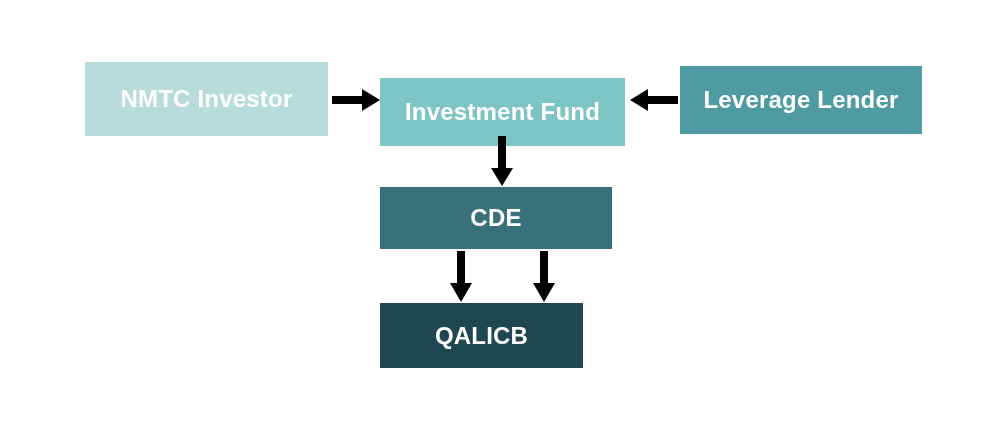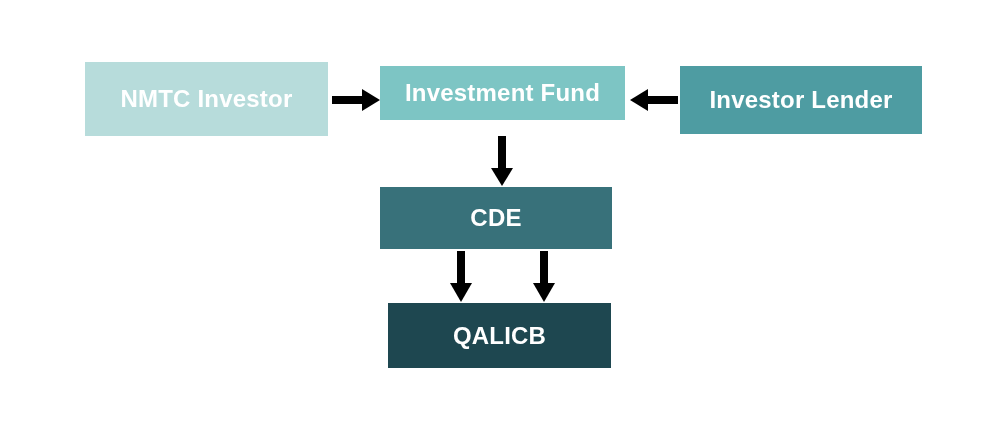--- a/index.html
+++ b/index.html
@@ -32,24 +32,24 @@
     box-sizing: border-box;
     text-align: center;
     white-space: nowrap;
   }
   .node-label {
     display: block;
   }
 
   
   #node-nmtc-investor   { left: 85px;  top: 62px;  width: 243px; height: 74px; }
-  #node-investment-fund { left: 380px; top: 66px;  width: 245px; height: 54px; }
+  #node-investment-fund { left: 380px; top: 78px;  width: 245px; height: 68px; }
   #node-leverage-lender { left: 680px; top: 66px;  width: 242px; height: 68px; }
   #node-cde             { left: 380px; top: 187px; width: 232px; height: 62px; }
-  #node-qalicb          { left: 388px; top: 303px; width: 223px; height: 65px; }
+  #node-qalicb          { left: 380px; top: 303px; width: 203px; height: 65px; }
 
   
   .arrow {
     position: absolute;
   }
   .arrow svg {
     display: block;
     overflow: visible;
   }
   #arrow-investor-to-fund { left: 332px; top: 86px; width: 48px; height: 28px; }
@@ -65,21 +65,21 @@
 
   <div class="node" id="node-nmtc-investor" style="background-color: rgb(183, 220, 219); color: rgb(255, 255, 255);">
     <span class="node-label">NMTC Investor</span>
   </div>
 
   <div class="node" id="node-investment-fund" style="background-color: rgb(125, 197, 196); color: rgb(255, 255, 255);">
     <span class="node-label">Investment Fund</span>
   </div>
 
   <div class="node" id="node-leverage-lender" style="background-color: rgb(78, 156, 162); color: rgb(255, 255, 255);">
-    <span class="node-label">Investor Lender</span>
+    <span class="node-label">Leverage Lender</span>
   </div>
 
   <div class="node" id="node-cde" style="background-color: rgb(56, 113, 122); color: rgb(255, 255, 255);">
     <span class="node-label">CDE</span>
   </div>
 
   <div class="node" id="node-qalicb" style="background-color: rgb(30, 71, 80); color: rgb(255, 255, 255);">
     <span class="node-label">QALICB</span>
   </div>
 

